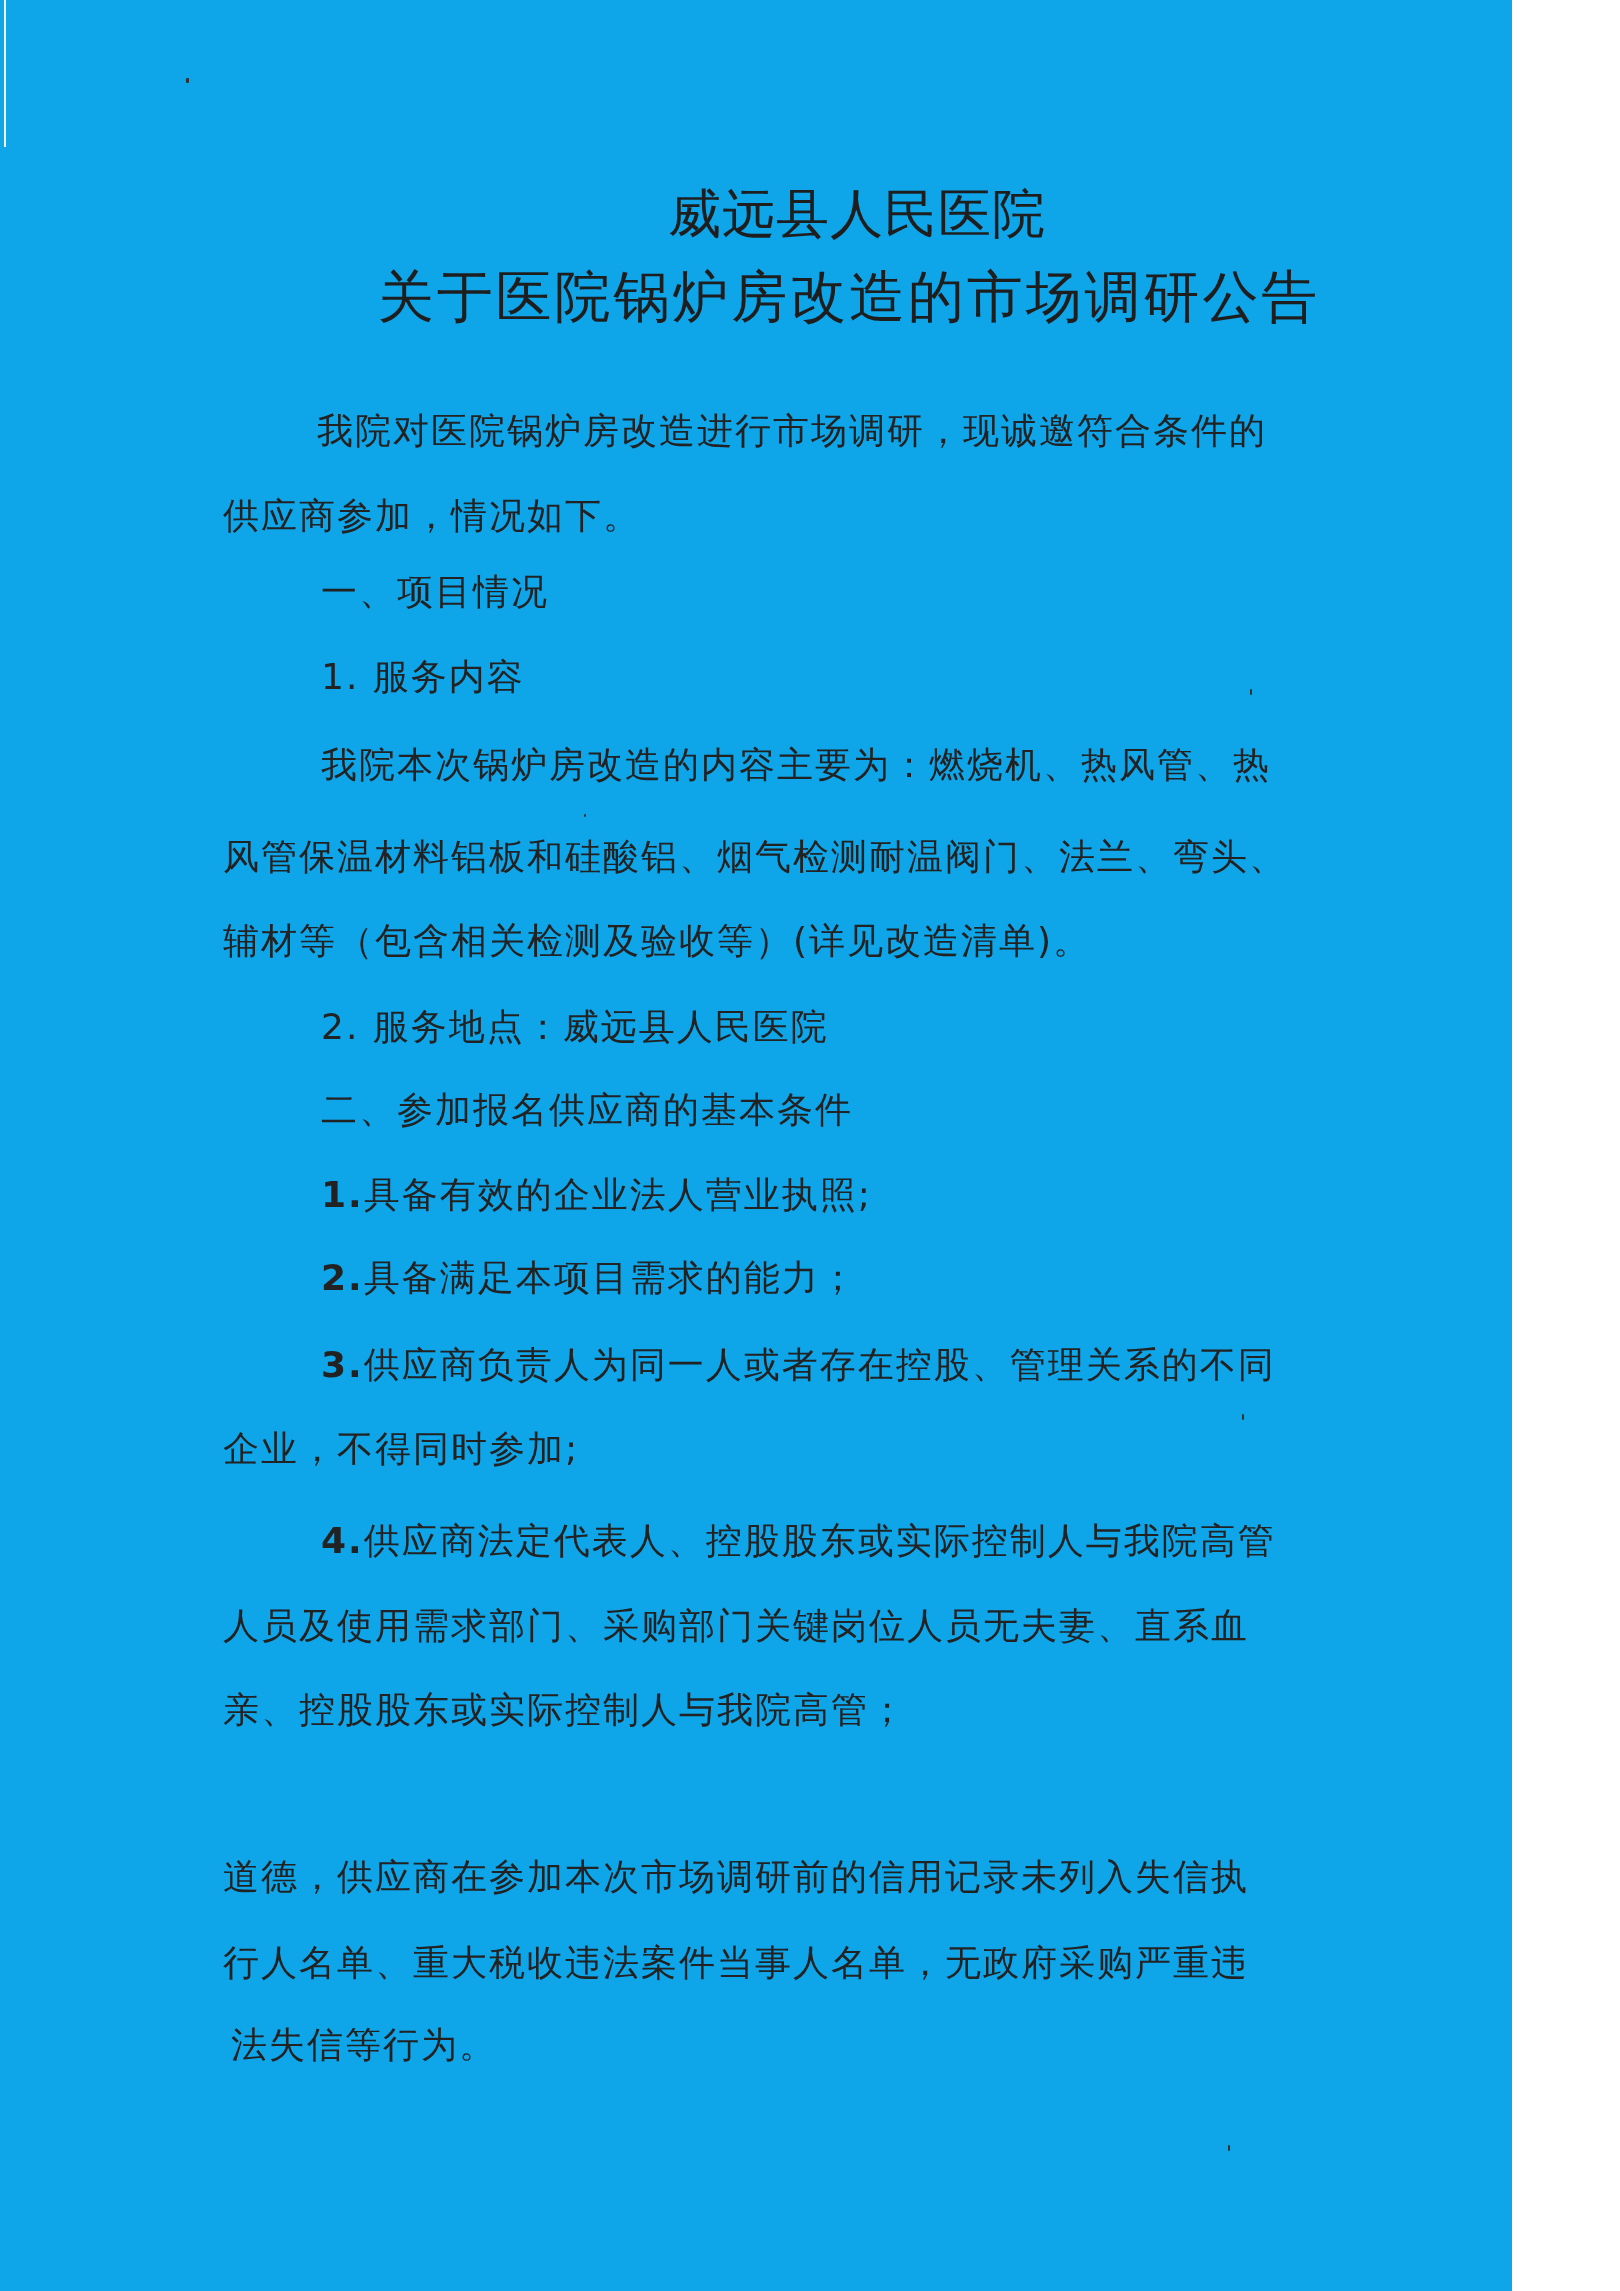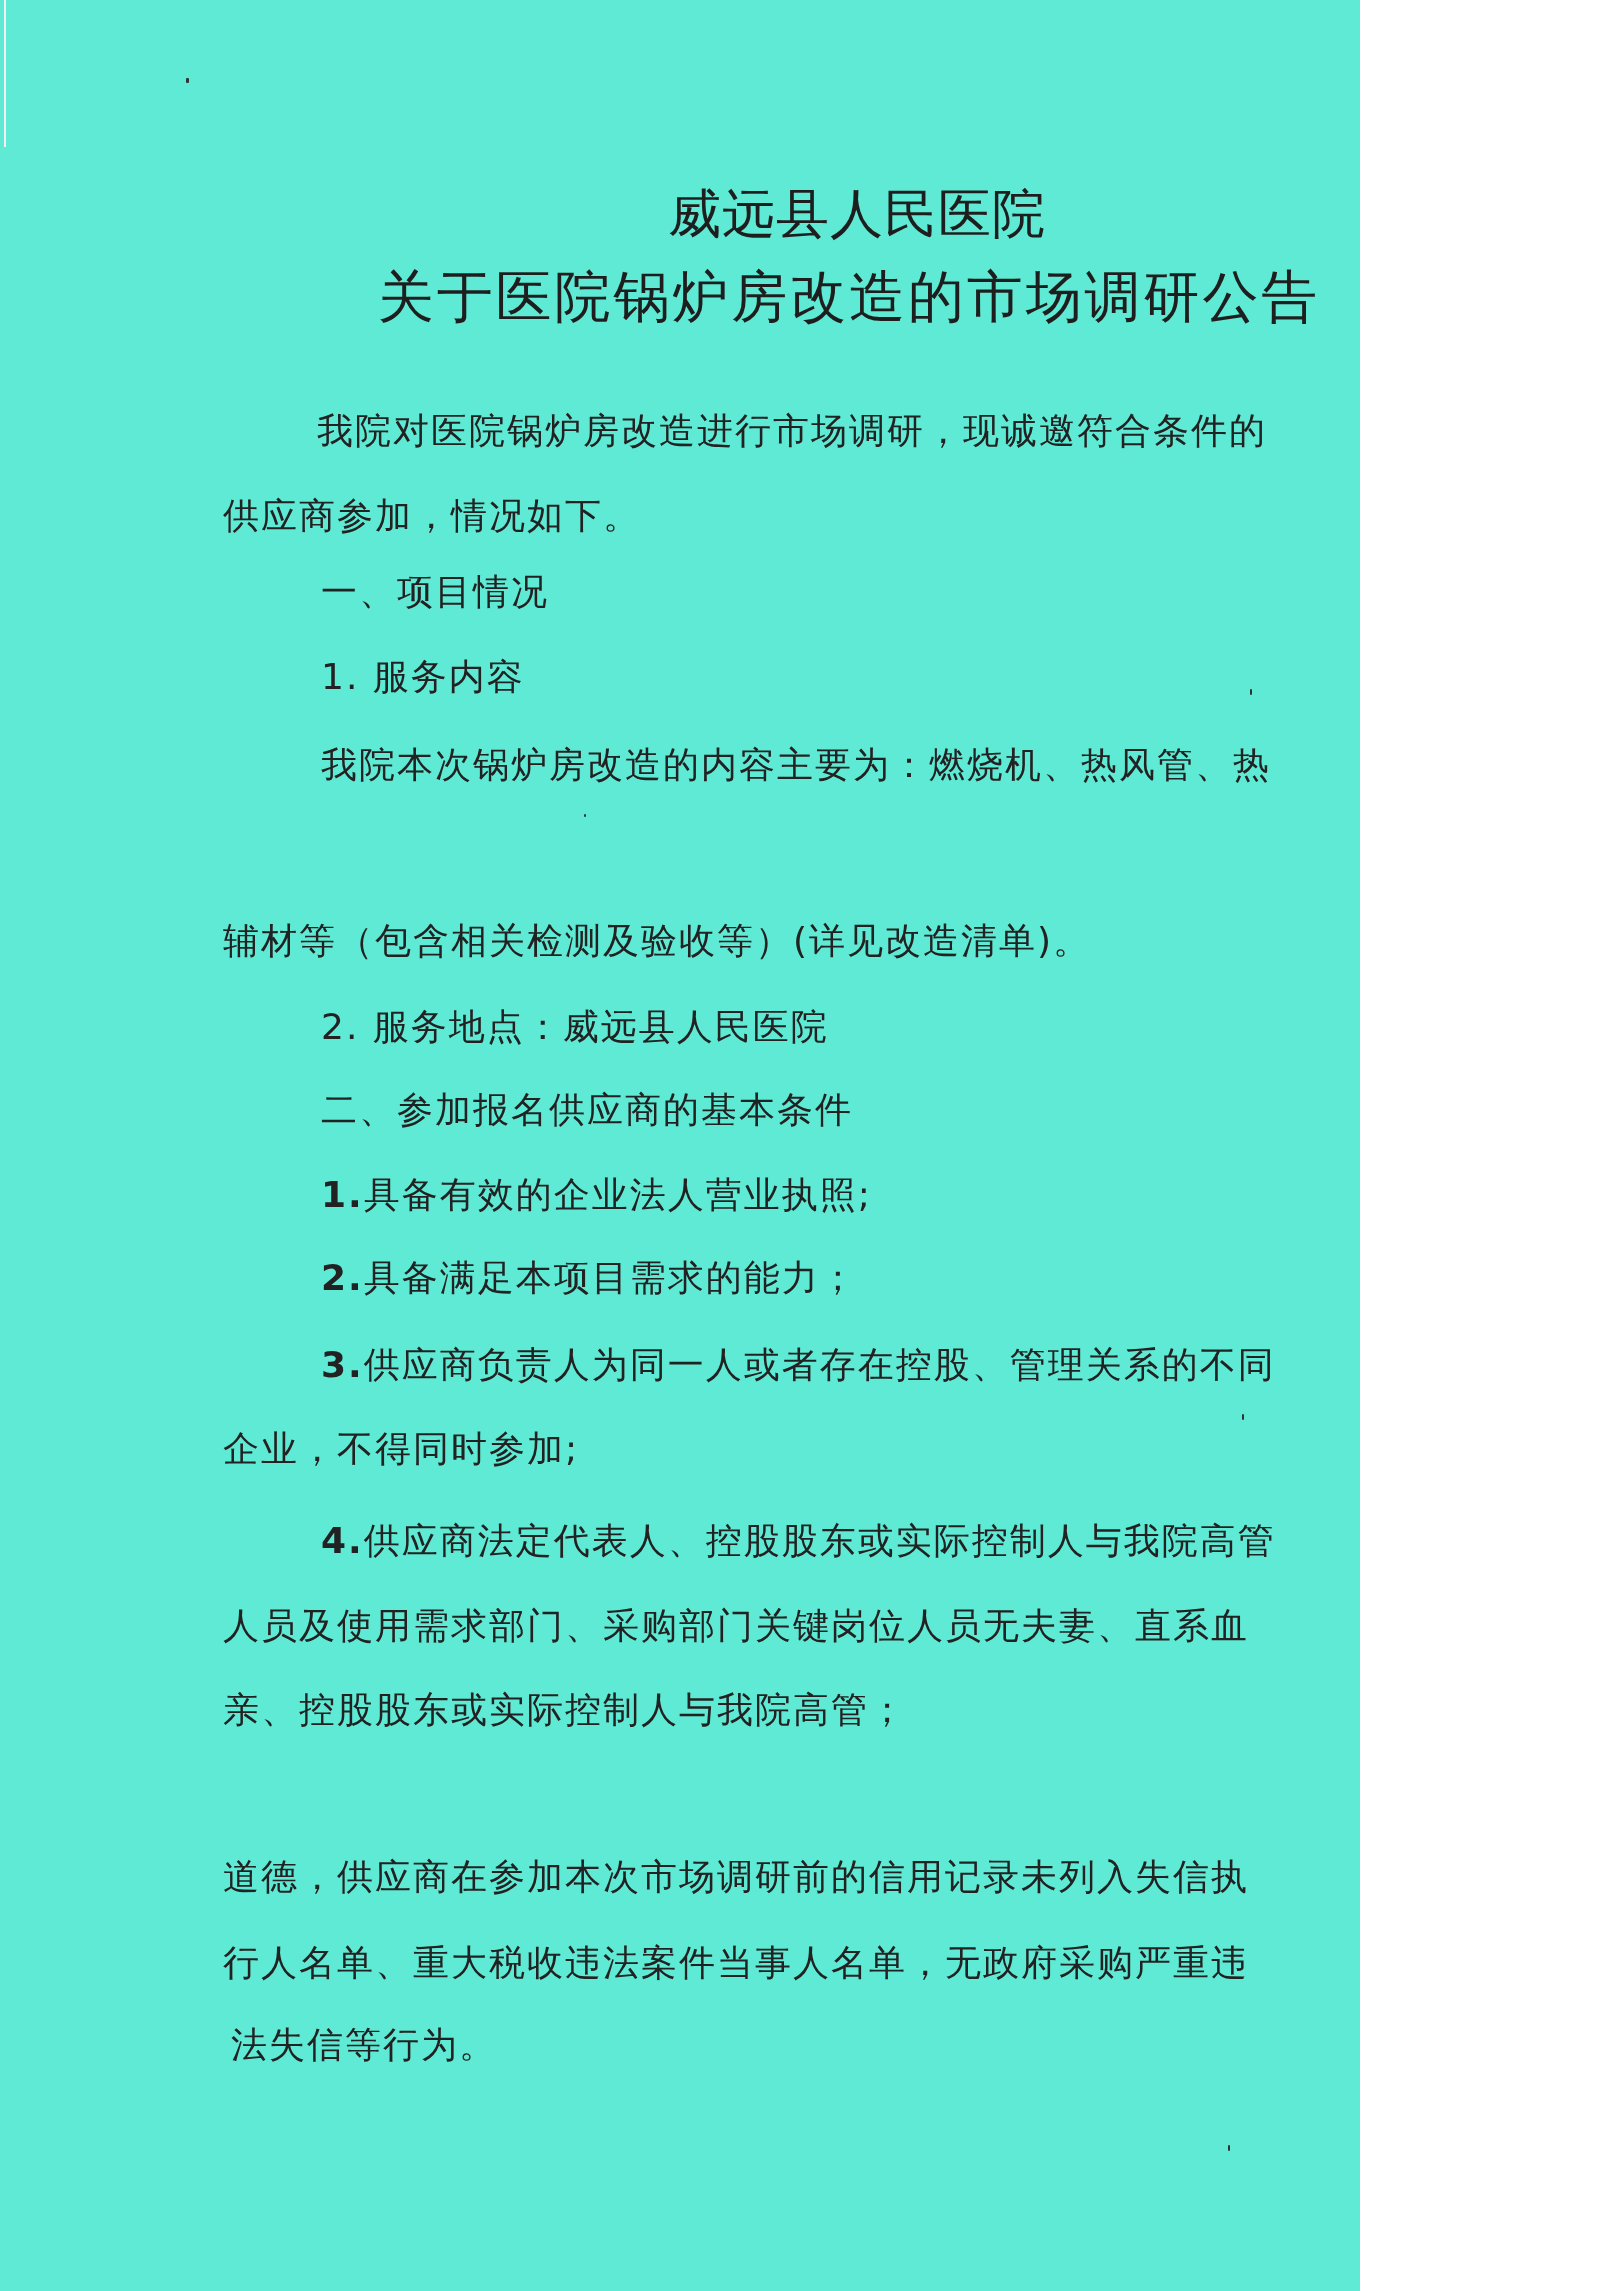--- a/index.html
+++ b/index.html
@@ -11,23 +11,23 @@
       width: 1620px;
       height: 2292px;
       position: relative;
       overflow: hidden;
       font-family: "DejaVu Sans", "Liberation Sans", sans-serif;
       color: #222222;
     }
     .page {
       position: absolute;
       left: 0; top: 0;
-      width: 1360px;
+      width: 1512px;
       height: 2292px;
-      background: #5eead4;
+      background: #0ea5e9;
     }
     .scan-edge {
       position: absolute;
       left: 3.9px; top: 0;
       width: 2px;
       height: 147px;
       background: #f0f0f0;
     }
     .title {
       position: absolute;
@@ -70,20 +70,21 @@
   <div class="title title-1">威远县人民医院</div>
   <div class="title title-2">关于医院锅炉房改造的市场调研公告</div>
 
   <div class="line indent" style="top:412px;">我院对医院锅炉房改造进行市场调研，现诚邀符合条件的</div>
   <div class="line" style="top:494px;">供应商参加，情况如下。</div>
 
   <div class="line indent2" style="top:570px;">一、项目情况</div>
   <div class="line indent2" style="top:655px;">1. 服务内容</div>
 
   <div class="line indent2" style="top:743px;">我院本次锅炉房改造的内容主要为：燃烧机、热风管、热</div>
+  <div class="line" style="top:835px;">风管保温材料铝板和硅酸铝、烟气检测耐温阀门、法兰、弯头、</div>
   <div class="line" style="top:919px;">辅材等（包含相关检测及验收等）(详见改造清单)。</div>
 
   <div class="line indent2" style="top:1005px;">2. 服务地点：威远县人民医院</div>
 
   <div class="line indent2" style="top:1088px;">二、参加报名供应商的基本条件</div>
 
   <div class="line indent2" style="top:1173px;">
     <span class="bullet-num">1.</span><span>具备有效的企业法人营业执照;</span>
   </div>
 

